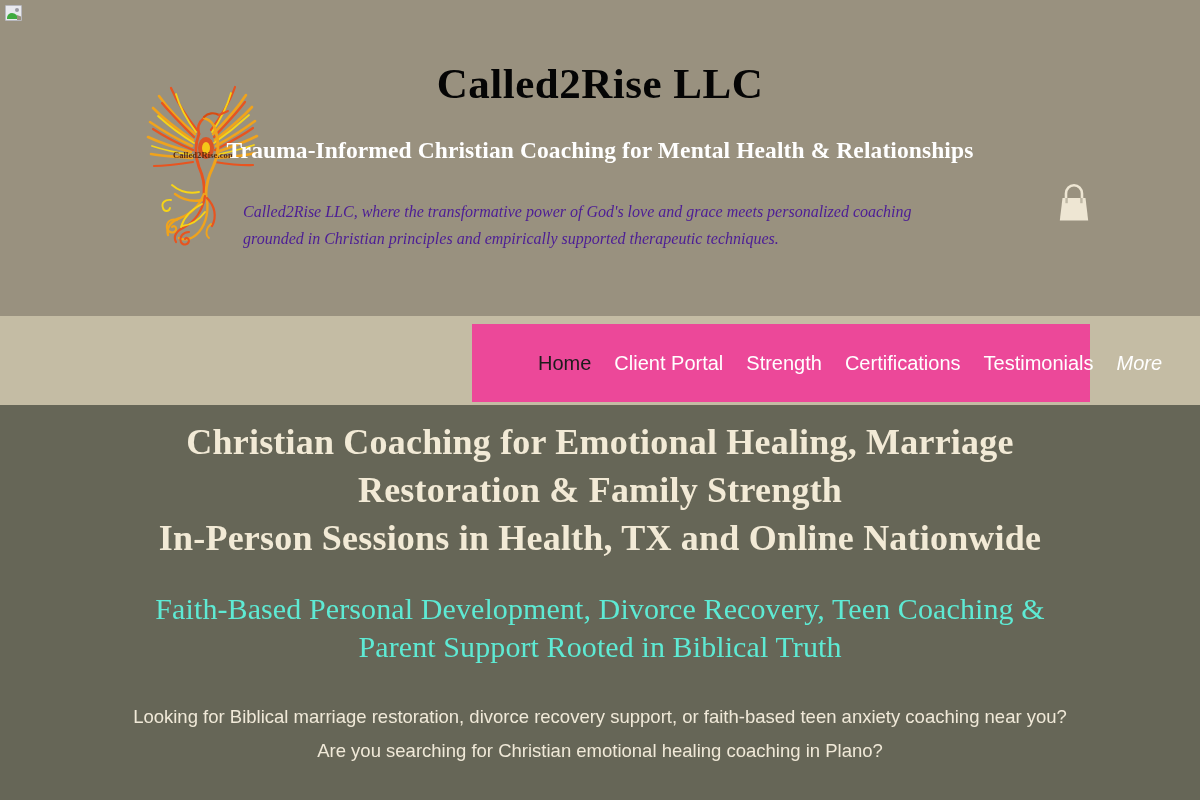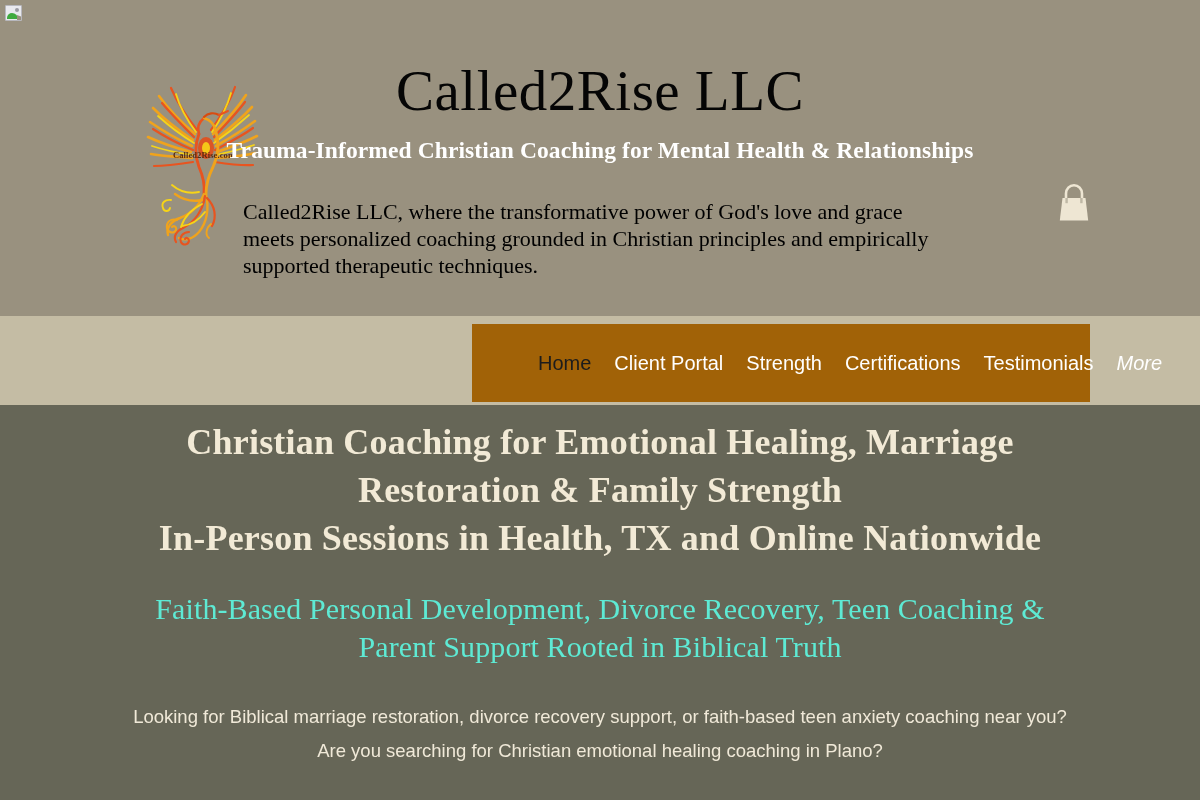--- a/index.html
+++ b/index.html
@@ -96,22 +96,22 @@
     white-space: nowrap;
   }
 
   .site-title {
     position: absolute;
     left: 280px;
     top: 61px;
     width: 640px;
     text-align: center;
     font-family: "Liberation Serif", serif;
-    font-size: 57px;
-    font-weight: 400;
+    font-size: 43px;
+    font-weight: 700;
     color: #050505;
     line-height: 1.05;
     letter-spacing: 0.5px;
   }
 
   .site-subtitle {
     position: absolute;
     left: 200px;
     top: 137px;
     width: 800px;
@@ -123,23 +123,24 @@
     letter-spacing: 0.1px;
   }
 
   .site-tagline {
     position: absolute;
     left: 243px;
     top: 198px;
     width: 714px;
     text-align: left;
     font-family: "Liberation Serif", serif;
-    font-size: 22px;
+    font-style: italic;
+    font-size: 16px;
     font-weight: 400;
-    color: #000000;
+    color: #4c1d95;
     line-height: 27px;
   }
 
   
   .cart-button {
     position: absolute;
     left: 1053px;
     top: 182px;
     width: 42px;
     height: 44px;
@@ -156,21 +157,21 @@
     height: 89px;
     background: #c4bca4;
   }
 
   .nav-block {
     position: absolute;
     left: 472px;
     top: 324px;
     width: 618px;
     height: 78px;
-    background: #a16207;
+    background: #ec4899;
     display: flex;
     align-items: center;
     justify-content: flex-start;
     padding-left: 66px;
   }
 
   .nav-item {
     font-family: "Liberation Sans", sans-serif;
     font-size: 20px;
     font-weight: 400;

